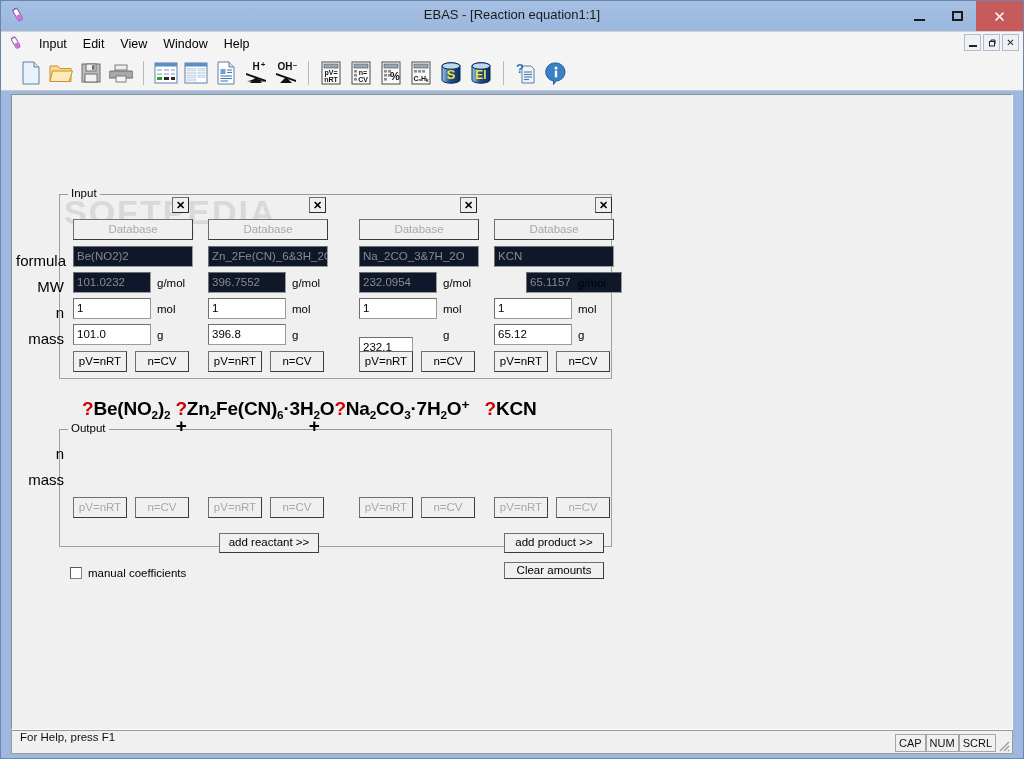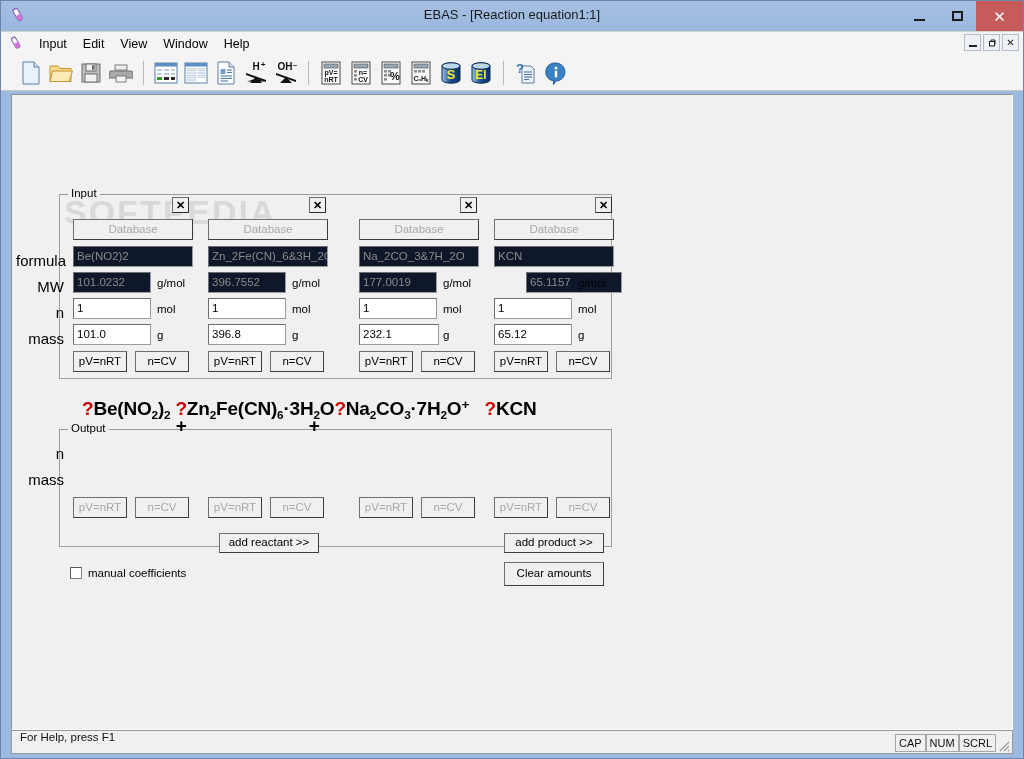--- a/index.html
+++ b/index.html
@@ -598,25 +598,25 @@
     <div class="txt" style="left:196px; top:203px; width:78px;  height:21px;">1</div>
     <div class="unit-label" style="left:280px; top:208px;">mol</div>
     <div class="txt" style="left:196px; top:229px; width:78px;  height:21px;">396.8</div>
     <div class="unit-label" style="left:280px; top:234px;">g</div>
     <div class="btn" style="left:196px; top:256px; width:54px; height:21px;">pV=nRT</div>
     <div class="btn" style="left:258px; top:256px; width:54px; height:21px;">n=CV</div>
 
     <div class="x-btn" style="left:448px; top:102px;">✕</div>
     <div class="btn disabled" style="left:347px; top:124px; width:120px; height:21px;">Database</div>
     <div class="txt readonly" style="left:347px; top:151px; width:120px; height:21px;">Na_2CO_3&amp;7H_2O</div>
-    <div class="txt readonly" style="left:347px; top:177px; width:78px;  height:21px;">177.0019</div>
+    <div class="txt readonly" style="left:347px; top:177px; width:78px;  height:21px;">232.0954</div>
     <div class="unit-label" style="left:431px; top:182px;">g/mol</div>
     <div class="txt" style="left:347px; top:203px; width:78px;  height:21px;">1</div>
     <div class="unit-label" style="left:431px; top:208px;">mol</div>
-    <div class="txt" style="left:347px; top:229px; width:80px;  height:21px;">232.1</div>
+    <div class="txt" style="left:347px; top:242px; width:54px;  height:21px;">232.1</div>
     <div class="unit-label" style="left:431px; top:234px;">g</div>
     <div class="btn" style="left:347px; top:256px; width:54px; height:21px;">pV=nRT</div>
     <div class="btn" style="left:409px; top:256px; width:54px; height:21px;">n=CV</div>
 
     <div class="x-btn" style="left:583px; top:102px;">✕</div>
     <div class="btn disabled" style="left:482px; top:124px; width:120px; height:21px;">Database</div>
     <div class="txt readonly" style="left:482px; top:151px; width:120px; height:21px;">KCN</div>
     <div class="txt readonly" style="left:498px; top:177px; width:96px;  height:21px;margin-left:16px;">65.1157</div>
     <div class="unit-label" style="left:566px; top:182px;">g/mol</div>
     <div class="txt" style="left:482px; top:203px; width:78px;  height:21px;">1</div>
@@ -638,21 +638,21 @@
     <div class="btn disabled" style="left:123px; top:402px; width:54px; height:21px;">n=CV</div>
     <div class="btn disabled" style="left:196px; top:402px; width:54px; height:21px;">pV=nRT</div>
     <div class="btn disabled" style="left:258px; top:402px; width:54px; height:21px;">n=CV</div>
     <div class="btn disabled" style="left:347px; top:402px; width:54px; height:21px;">pV=nRT</div>
     <div class="btn disabled" style="left:409px; top:402px; width:54px; height:21px;">n=CV</div>
     <div class="btn disabled" style="left:482px; top:402px; width:54px; height:21px;">pV=nRT</div>
     <div class="btn disabled" style="left:544px; top:402px; width:54px; height:21px;">n=CV</div>
 
     <div class="btn" style="left:207px; top:438px; width:100px; height:20px;">add reactant &gt;&gt;</div>
     <div class="btn" style="left:492px; top:438px; width:100px; height:20px;">add product &gt;&gt;</div>
-    <div class="btn" style="left:492px; top:467px; width:100px; height:24px;">Clear amounts</div>
+    <div class="btn" style="left:492px; top:467px; width:100px; height:17px;">Clear amounts</div>
 
     <div id="manual-coef-row">
       <span class="checkbox"></span>
       <span id="manual-coef-label">manual coefficients</span>
     </div>
 
   </div>
 
   <div id="status-bar">
     <span id="status-text">For Help, press F1</span>

